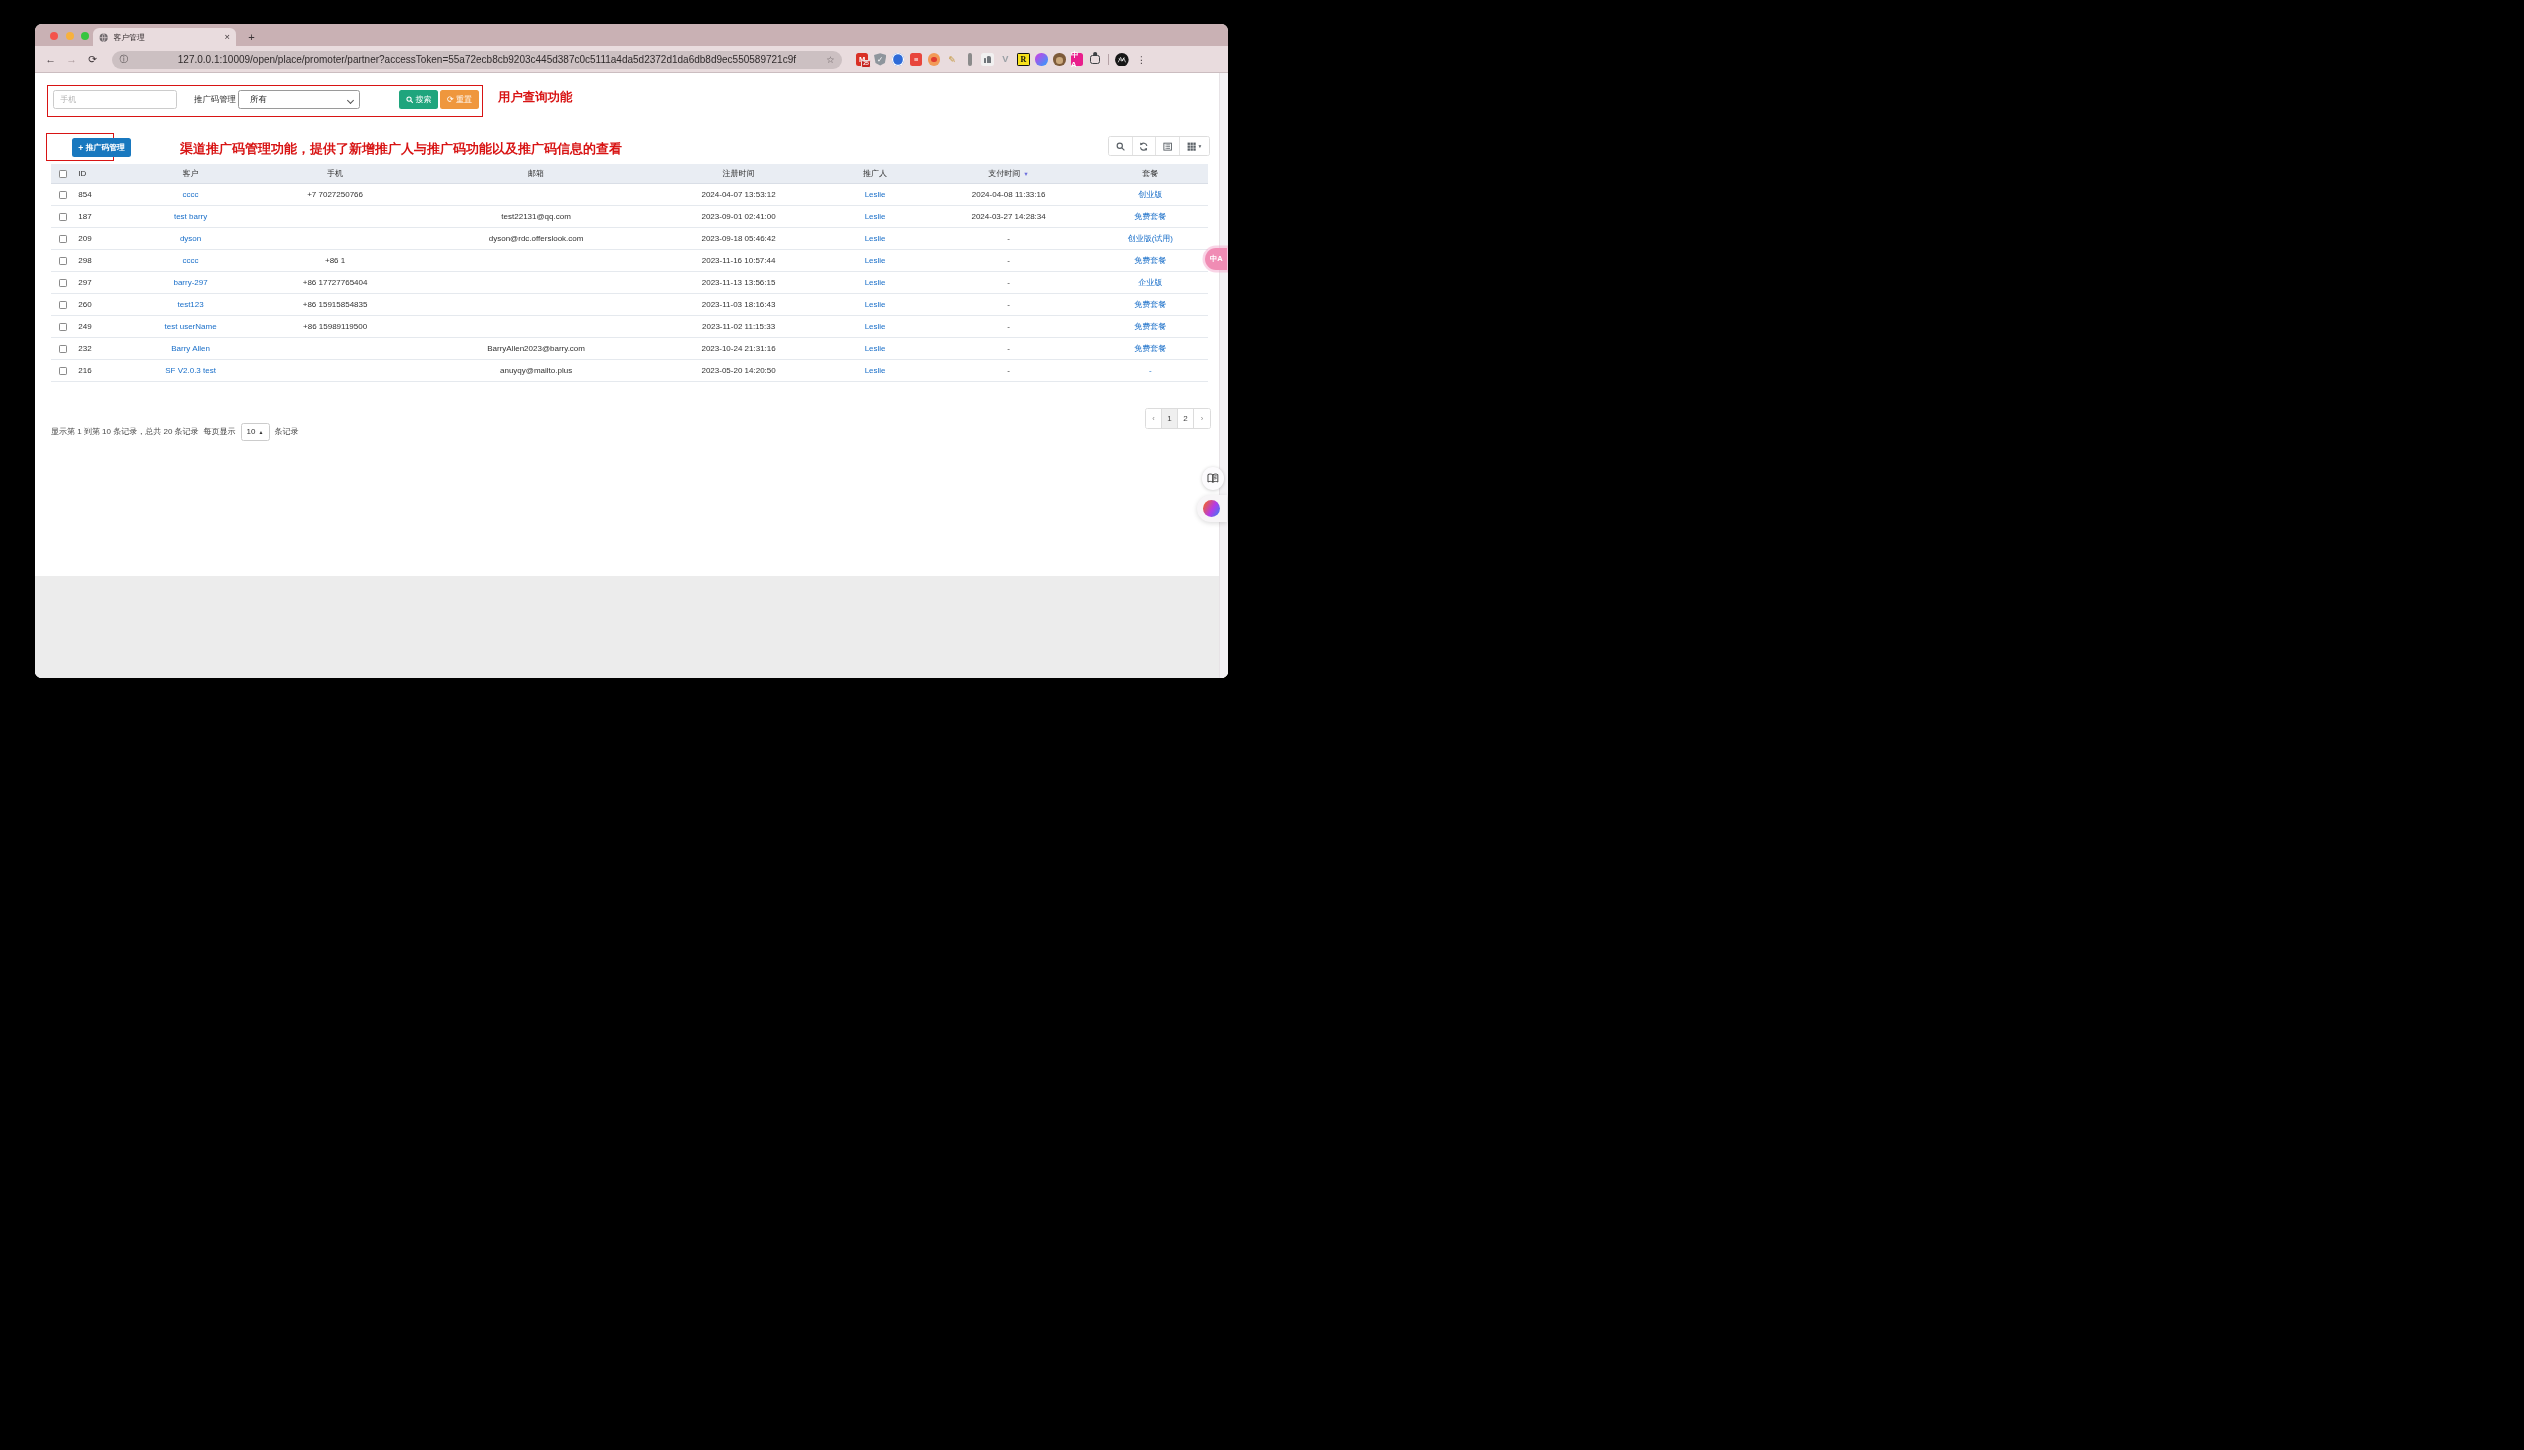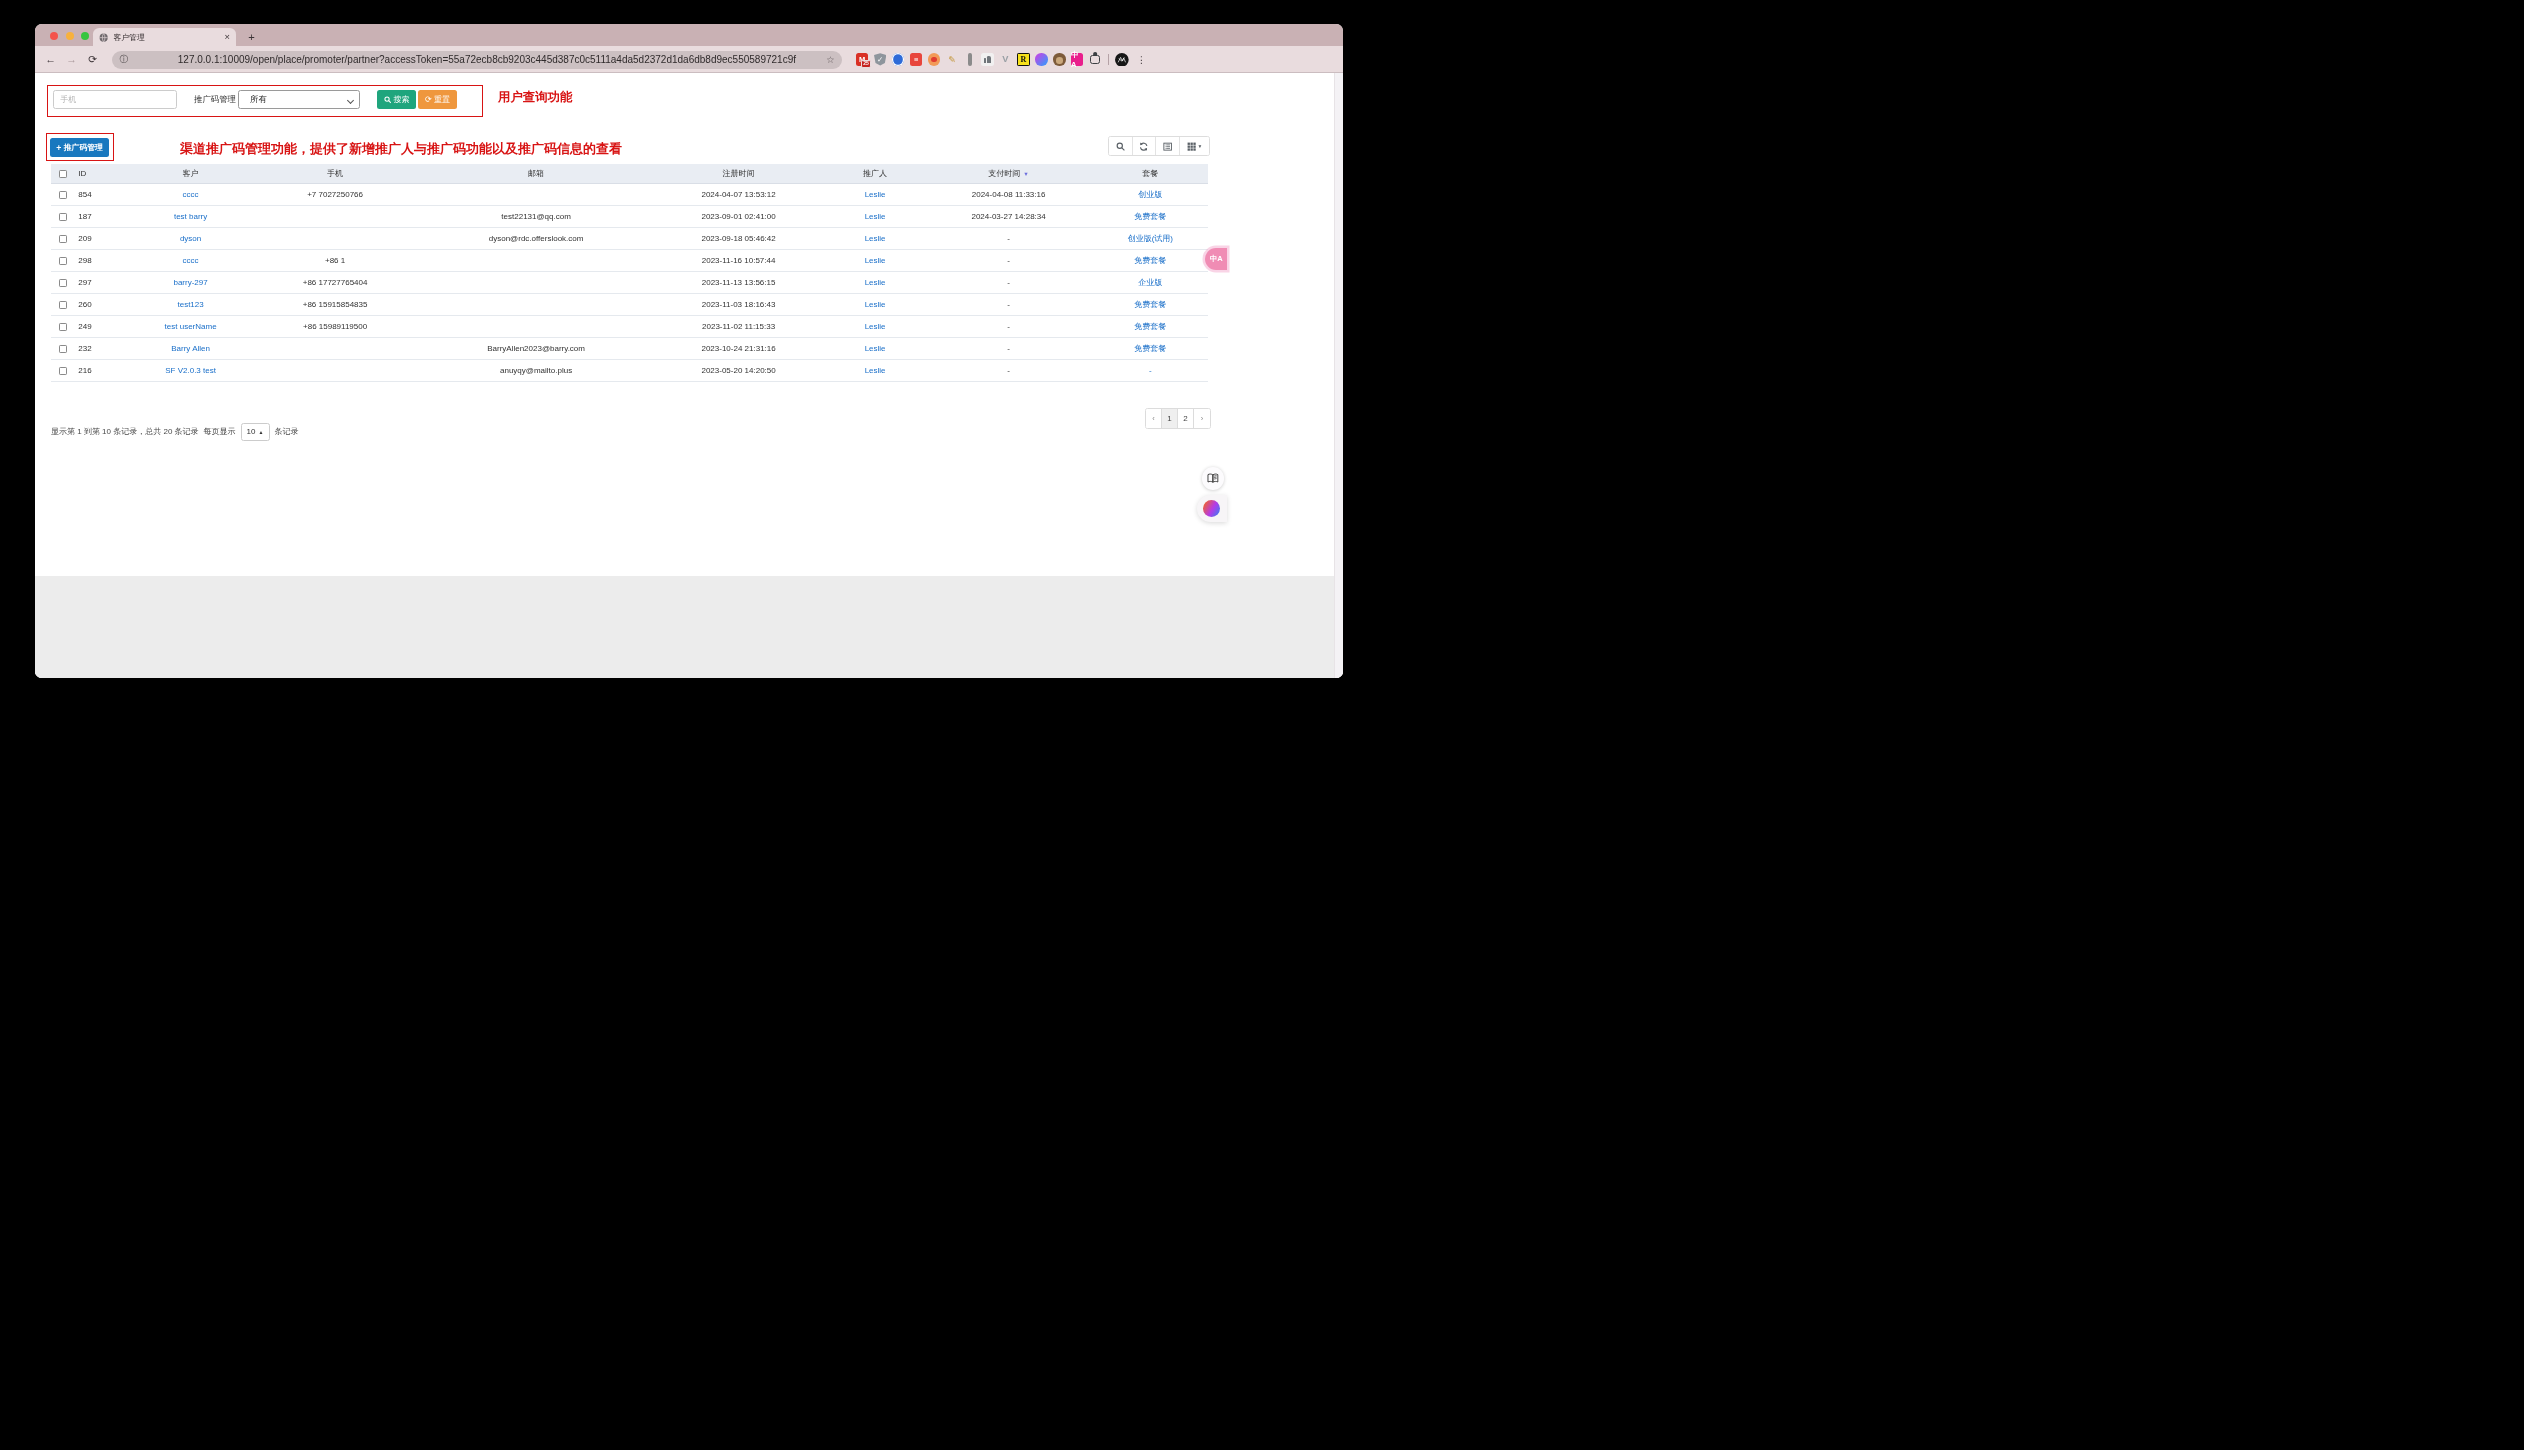--- a/index.html
+++ b/index.html
@@ -1,17 +1,17 @@
 <!DOCTYPE html>
 <html style="--annotation-red: #d81414; --primary-blue: #1878bf; --search-green: #1fa57d; --reset-orange: #ef973d; --link-blue: #1a6fc9; --header-bg: #e9edf3; --chrome-strip: #c9b1b4; --chrome-toolbar: #e9dcde; --url-pill: #ccc0c2; --translate-pink: #f08cb4;font-size:10px"><head>
 <meta charset="utf-8">
 <style>
   * { box-sizing: border-box; margin: 0; padding: 0; }
   html,body { width:1262px; height:725px; background:#000; font-family:"Liberation Sans","DejaVu Sans",sans-serif; }
-  #window { position:absolute; left:35px; top:24px; width:1308px; height:654px; border-radius:6.8px; overflow:hidden; background:#fff; }
+  #window { position:absolute; left:35px; top:24px; width:1193px; height:654px; border-radius:6.8px; overflow:hidden; background:#fff; }
 
   
   .tabstrip { position:relative; height:22.4px; background:var(--chrome-strip,#c9b1b4); }
   .traffic { position:absolute; left:15px; top:8px; display:flex; gap:7.5px; }
   .traffic span { width:8px; height:8px; border-radius:50%; }
   .t-red{background:#f4534b} .t-yellow{background:#f8b13c} .t-green{background:#35c53f}
   .tab { position:absolute; left:58px; top:4.3px; width:143px; height:18px; background:var(--chrome-toolbar,#e9dcde); border-radius:6.2px 6.2px 0 0; display:flex; align-items:center; padding:0 6.2px; gap:5px; }
   .tab-title { font-size:7.8px; color:#2c2527; flex:1; white-space:nowrap; overflow:hidden; }
   .tab-close { font-size:9.3px; color:#3c3437; cursor:default; }
   .newtab { position:absolute; left:209px; top:5.6px; font-size:11.2px; color:#3c3437; line-height:15px; width:15px; text-align:center; }
@@ -55,21 +55,21 @@
   #annot-box2 { left:11.2px; top:60px; width:68px; height:28px; }
   .annot-text { position:absolute; color:var(--annotation-red,#d81414); font-weight:bold; white-space:nowrap; }
   #annot1 { left:463px; top:15.5px; font-size:12.4px; }
   #annot2 { left:145px; top:67px; font-size:13px; }
 
   .phone-input { position:absolute; left:18px; top:17px; width:124px; height:19px; border:0.6px solid #ccc; border-radius:2.5px; padding:0 6.2px; font-size:8px; color:#333; background:#fff; font-family:inherit; }
   .phone-input::placeholder { color:#b3b3b3; }
   .paid-label { position:absolute; left:159px; top:17px; height:19px; line-height:19px; font-size:8.4px; color:#333; }
   .select-box { position:absolute; left:203px; top:17px; width:122px; height:19px; border:0.6px solid #9a9a9a; border-radius:2.5px; background:#fff; display:flex; align-items:center; padding:0 11px; font-size:8.4px; color:#222; }
   .select-caret { position:absolute; right:6.2px; top:6.8px; width:5px; height:5px; border-right:0.9px solid #555; border-bottom:0.9px solid #555; transform:rotate(45deg); }
-  .btn { display:inline-flex; align-items:center; justify-content:center; gap:2.5px; border:none; border-radius:2.5px; color:#fff; font-size:8px; font-family:inherit; cursor:pointer; }
+  .btn { display:inline-flex; align-items:center; justify-content:center; gap:2.5px; border:none; border-radius:2.5px; color:#fff; font-size:8px; font-family:inherit; cursor:pointer;margin-left:22px; }
   .btn-search { position:absolute; left:342px; top:17px; width:39px; height:19px; background:var(--search-green,#1fa57d); }
   .btn-reset { position:absolute; left:383px; top:17px; width:39px; height:19px; background:var(--reset-orange,#ef973d); }
   .btn-manage { position:absolute; left:15px; top:65px; width:59px; height:19px; background:var(--primary-blue,#1878bf); font-weight:bold; font-size:7.8px; }
   .plus-ic { font-size:8.7px; font-weight:bold; }
   .reset-ic { font-size:8px; }
 
   .tb-group { position:absolute; left:1073px; top:63px; height:20px; display:flex; border:0.6px solid #ddd; border-radius:2.5px; overflow:hidden; background:#fff; }
   .tb-btn { width:23.6px; display:flex; align-items:center; justify-content:center; gap:1.9px; border-right:0.6px solid #e3e3e3; background:#fff; }
   .tb-btn:last-child { border-right:none; width:29px; }
   .tb-caret { font-size:5.6px; color:#5a6066; }

